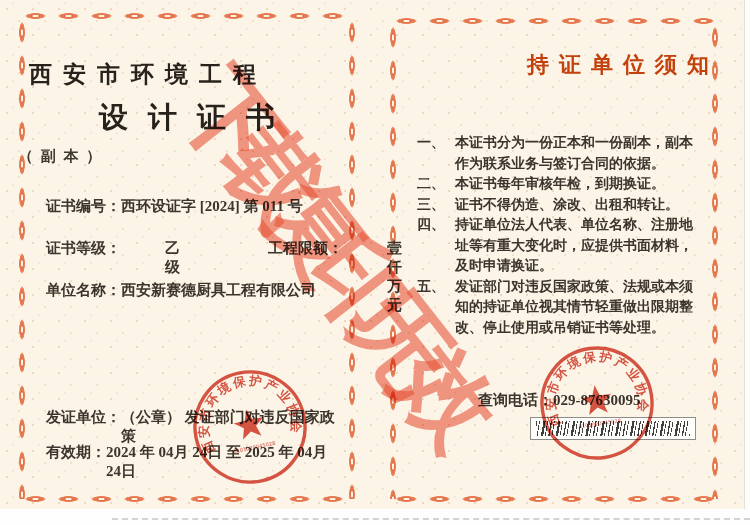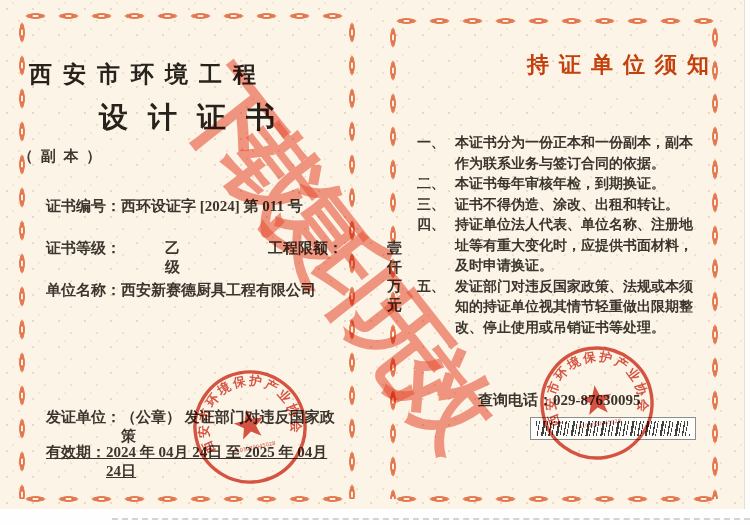--- a/index.html
+++ b/index.html
@@ -33,21 +33,21 @@
   
   .title1{left:18px;top:59px;width:338px;text-align:left;font-size:23px;font-weight:700;
     letter-spacing:11px;text-indent:11px;color:#28221c;}
   .title2{left:18px;top:98px;width:338px;text-align:center;font-size:29px;font-weight:700;
     letter-spacing:20px;text-indent:20px;color:#28221c;}
   .subtitle{left:18px;top:147px;width:338px;font-size:15px;font-weight:600;
     letter-spacing:2px;color:#3e382f;}
   .frow{left:46px;width:292px;display:flex;font-size:15px;font-weight:700;line-height:19px;}
   .frow .lbl{flex:none;}
   .frow .val{flex:1;}
-  .r1{top:197px;} .r2{top:239px;gap:44px;} .r3{top:281px;} .r4{top:321px;} .r5{top:408px;} .r6{top:443px;text-decoration:underline;}
+  .r1{top:197px;} .r2{top:239px;gap:44px;} .r3{top:281px;} .r4{top:321px;} .r5{top:408px;} .r6{top:443px;}
   .gap{display:inline-block;width:14px;}
   
   .rtitle{left:389px;top:50px;width:330px;text-align:right;font-size:22px;font-weight:600;
     letter-spacing:10px;text-indent:10px;color:#c2410c;}
   .notices{left:417px;top:133px;width:296px;font-size:14px;line-height:20.5px;font-weight:600;}
   .nitem{display:flex;}
   .nitem .no{flex:none;width:38px;}
   .nitem .txt{width:243px;}
   .phone{left:478px;top:391px;font-size:15px;font-weight:700;}
   .barcode{left:530px;top:417px;width:164px;height:21px;background:#fdfdfb;border:1px solid #8d8d89;z-index:3;}

